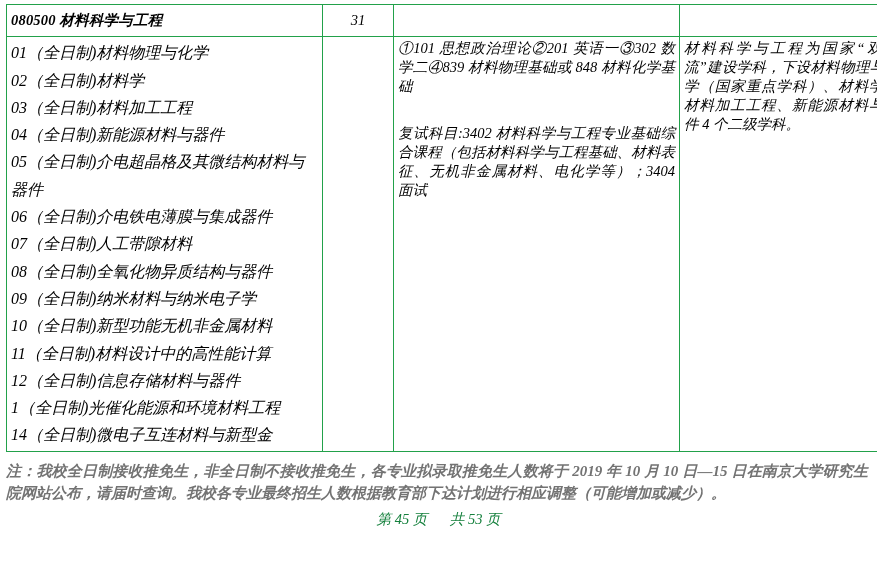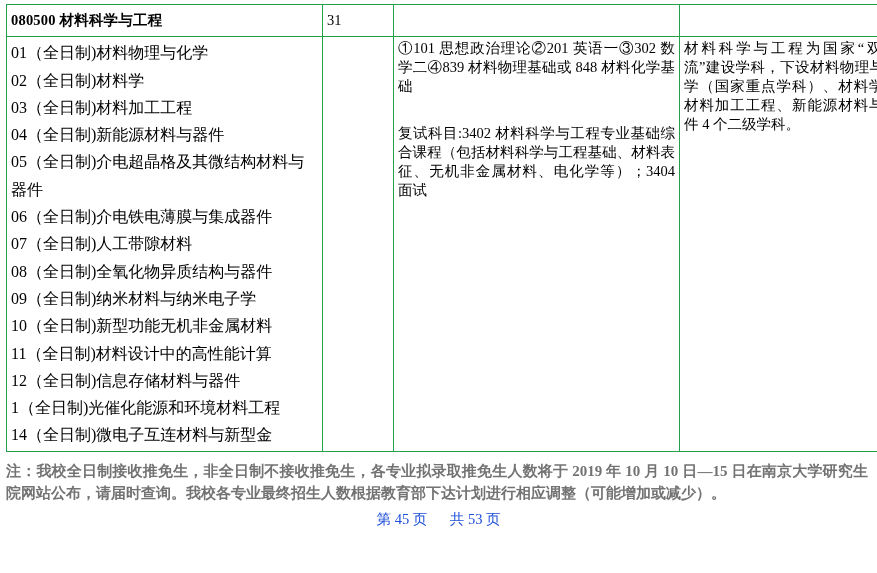--- a/index.html
+++ b/index.html
@@ -13,20 +13,21 @@
     font-family: "Liberation Serif", "DejaVu Serif", serif;
     color: #000000;
     overflow: hidden;
   }
   .page {
     position: relative;
     width: 877px;
     height: 573px;
     box-sizing: border-box;
     padding: 4px 6px 0 6px;
+    font-style: italic;
   }
   table.maj {
     border-collapse: collapse;
     width: 865px;
     table-layout: fixed;
   }
   table.maj td {
     border: 1px solid #22a14a;
     vertical-align: top;
     padding: 2px 4px 2px 4px;
@@ -36,21 +37,21 @@
   .col-dir { width: 307px; }
   .col-num { width: 62px; text-align: center; }
   .col-exam { width: 277px; }
   .col-desc { width: 215px; }
 
   .hdr-code {
     font-weight: bold;
     letter-spacing: 0.2px;
   }
   .hdr-num {
-    text-align: left;
+    text-align: center;
   }
   .dir-list {
     margin: 0;
     padding: 0;
     list-style: none;
   }
   .dir-list li {
     margin: 0;
     padding: 0;
     font-size: 16px;
@@ -74,21 +75,21 @@
     font-size: 15px;
     line-height: 22px;
     text-align: justify;
     text-justify: inter-ideograph;
     width: 862px;
   }
   .footer {
     margin-top: 6px;
     text-align: center;
     font-size: 14.5px;
-    color: #1d4ed8;
+    color: #15803d;
   }
   .footer span { margin: 0 2px; }
 </style>
 </head>
 <body>
 
 <div class="page">
 
   <table class="maj">
     <tbody>

